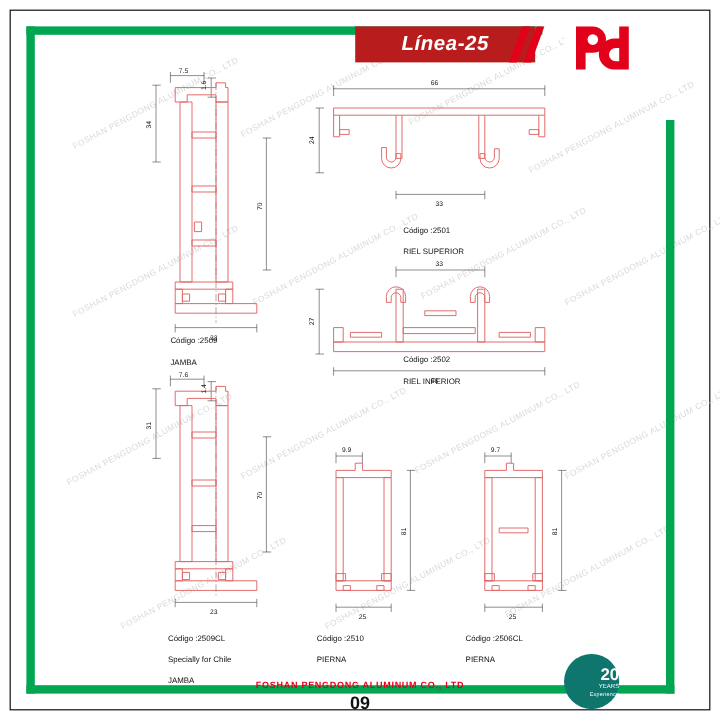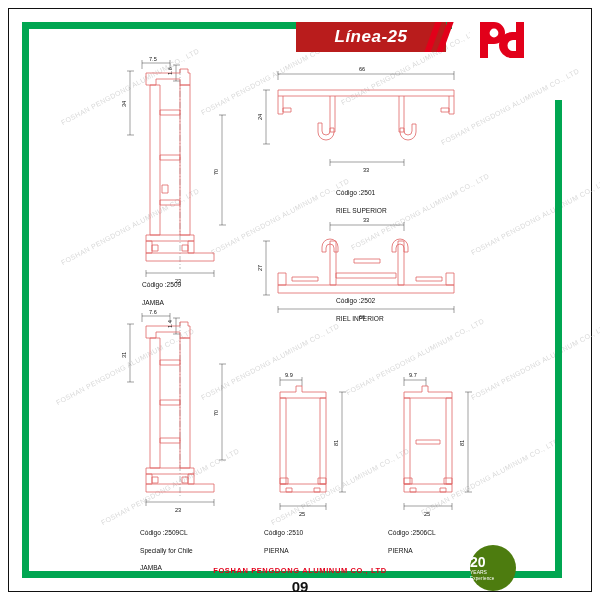--- a/index.html
+++ b/index.html
@@ -59,22 +59,22 @@
   .footer-text{
     position:absolute;left:0;top:566px;width:600px;text-align:center;
     font-size:7.5px;font-weight:bold;color:#e2001a;letter-spacing:0.6px;
   }
   .page-num{
     position:absolute;left:0;top:578px;width:600px;text-align:center;
     font-size:15px;font-weight:bold;color:#111;
   }
   .seal{
     position:absolute;left:470px;top:545px;width:46px;height:46px;
-    border-radius:50%;background:#4d7c0f;color:#fff;
-    display:flex;flex-direction:column;align-items:flex-start;justify-content:center;
+    border-radius:50%;background:#0f766e;color:#fff;
+    display:flex;flex-direction:column;align-items:flex-end;justify-content:center;
     line-height:1;
   }
   .seal .big{font-size:14px;font-weight:bold;}
   .seal .yr{font-size:5px;margin-top:1px;}
   .seal .exp{font-size:4.5px;margin-top:2px;letter-spacing:.2px;}
 
   
   .fig{position:absolute;}
   .fig svg{display:block;overflow:visible;}
   .cap{

